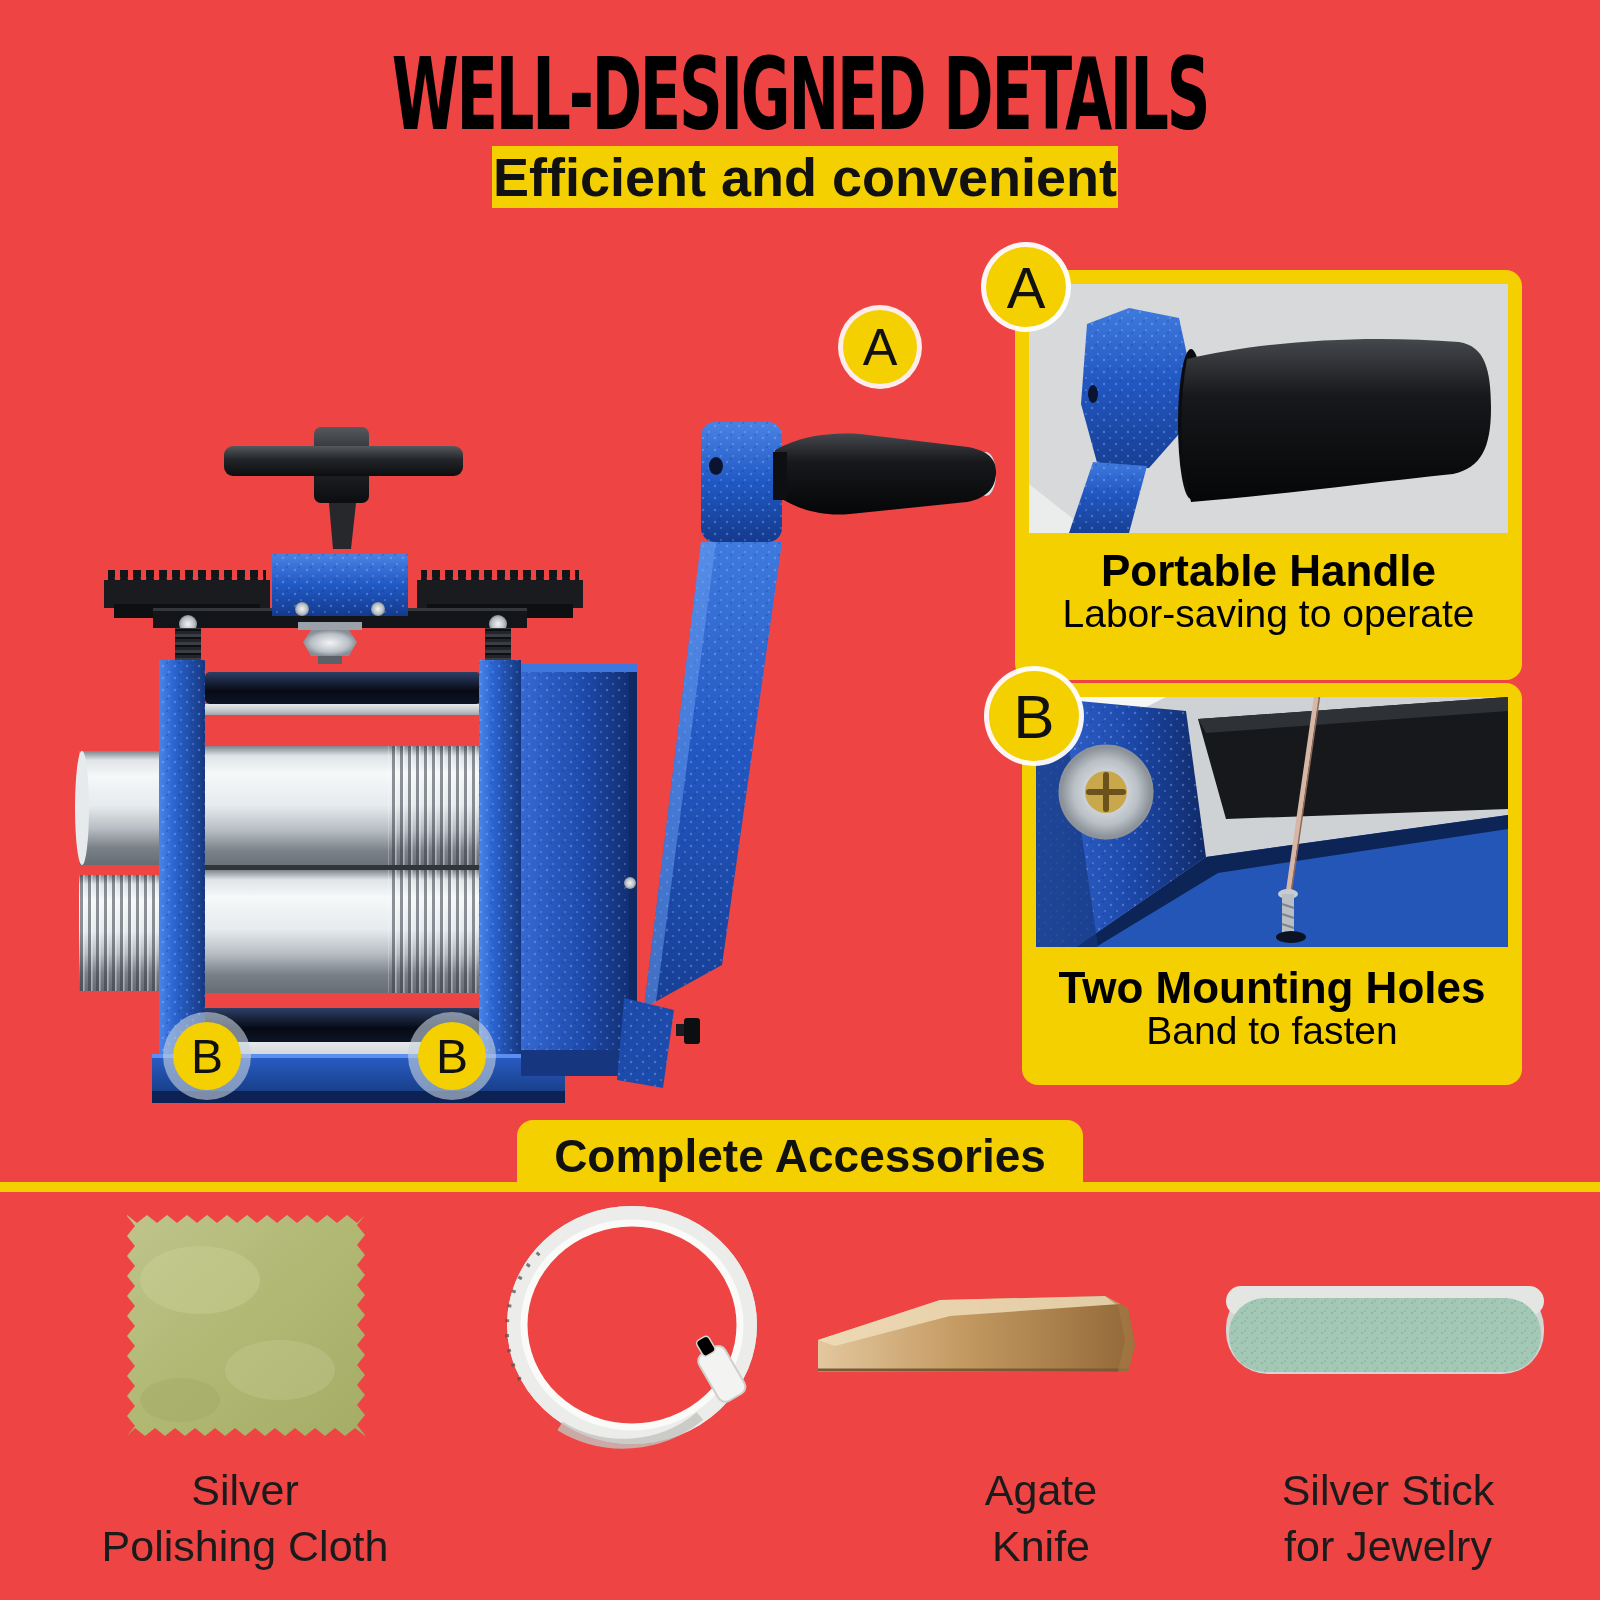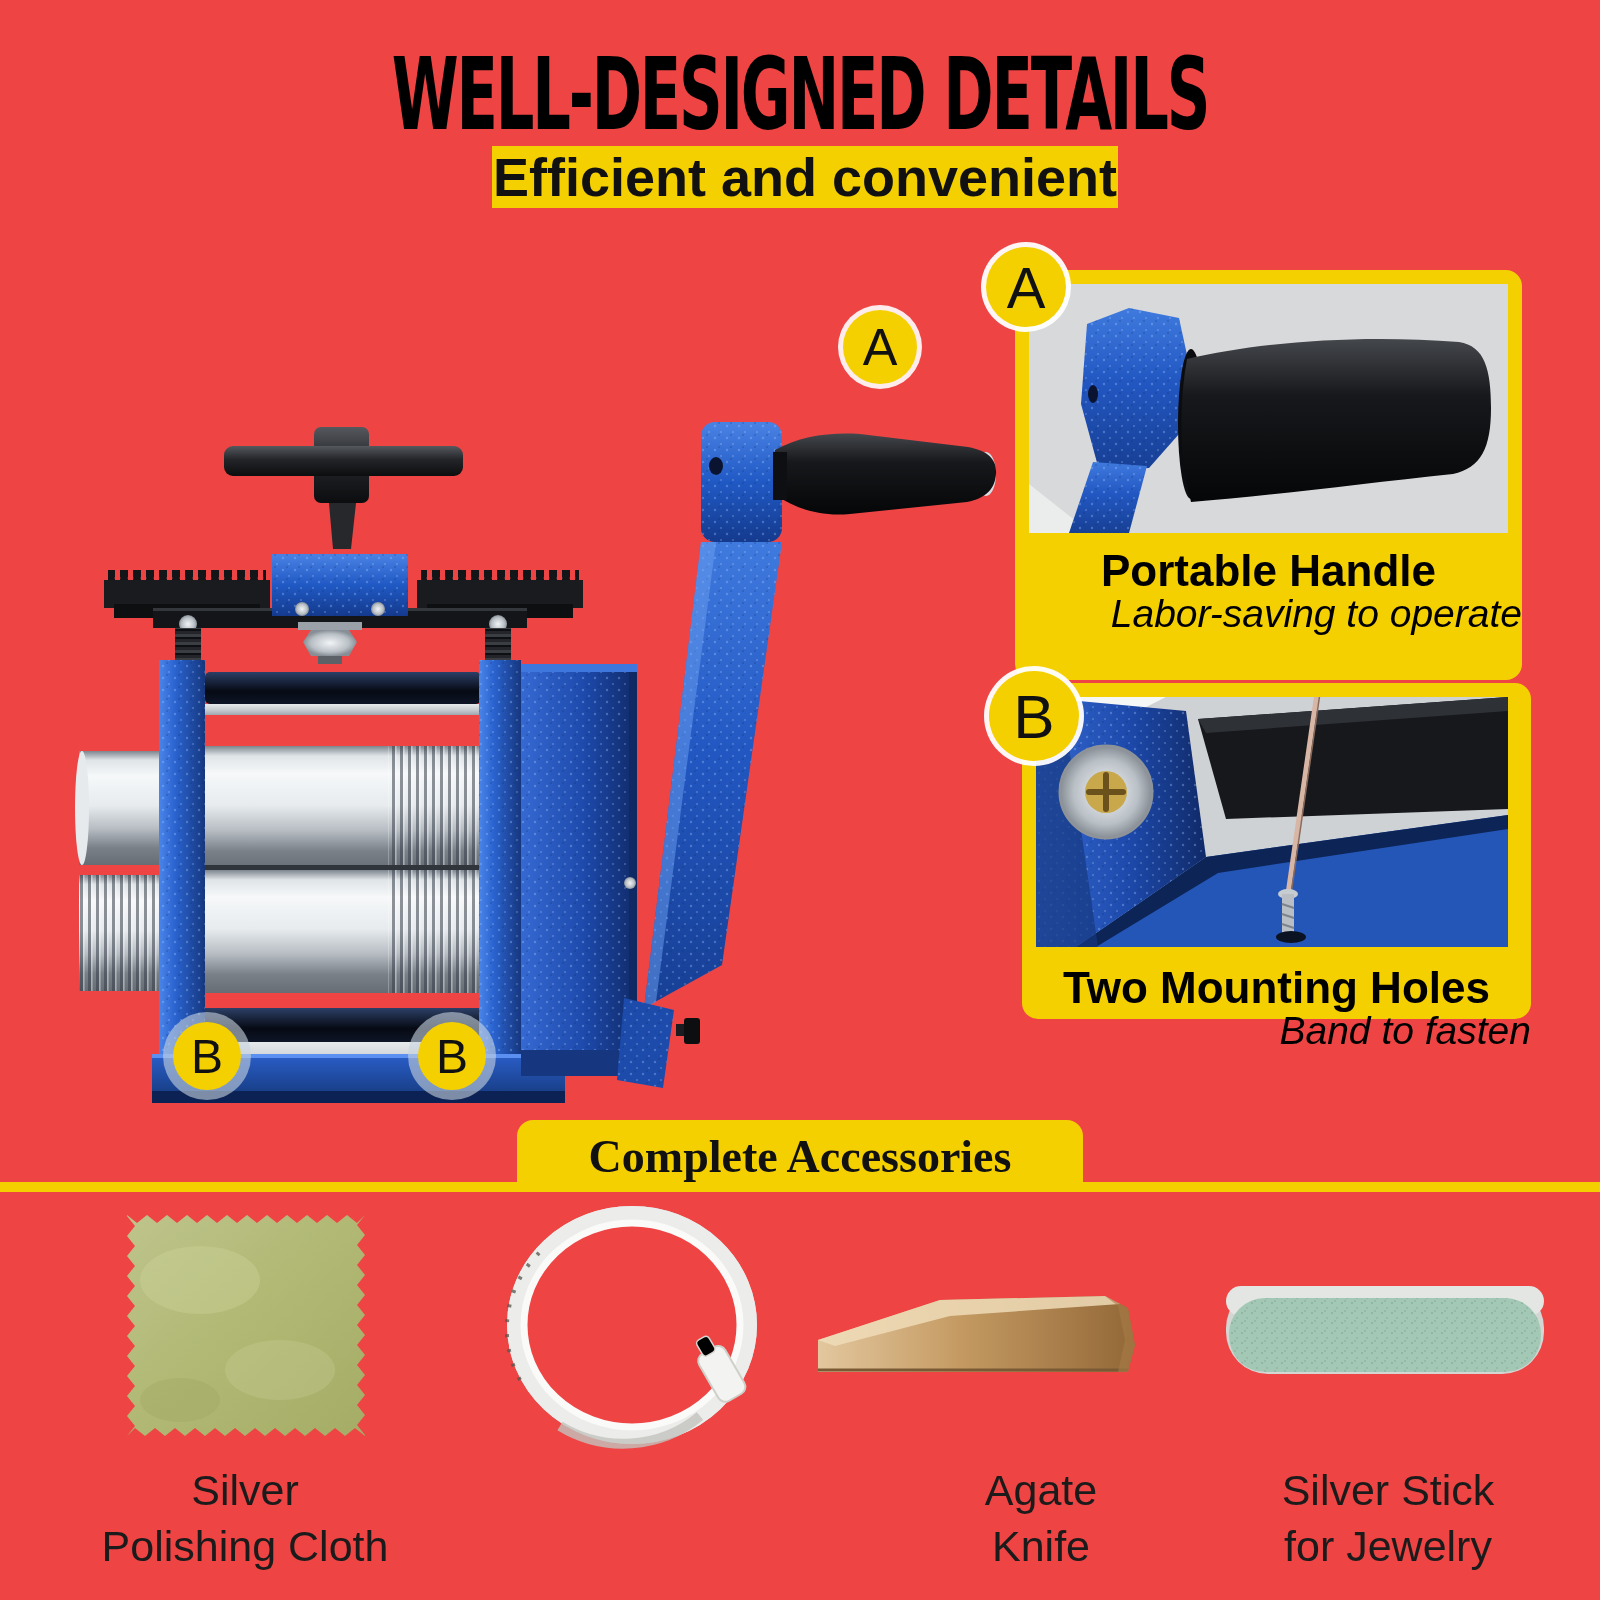--- a/index.html
+++ b/index.html
@@ -11,32 +11,32 @@
   #page-title{position:absolute;left:50%;top:36px;white-space:nowrap;
     font-family:"DejaVu Sans","Liberation Sans",sans-serif;font-weight:700;
     font-size:82px;letter-spacing:-3px;
     transform:translateX(-50%) scale(0.74,1.22);transform-origin:center top;}
 
   
   .banner{position:absolute;background:#F5D000;display:flex;align-items:center;justify-content:center;
           font-weight:700;color:#111;}
   #top-banner{left:492px;top:146px;width:626px;height:62px;font-size:54px;}
   #accessories-banner{left:517px;top:1120px;width:566px;height:72px;font-size:46px;
-          border-radius:16px 16px 0 0;font-family:Liberation Serif, serif;}
+          border-radius:16px 16px 0 0;}
   #divider{left:0;top:1182px;width:1600px;height:10px;background:#F5D000;}
 
   
   .card{position:absolute;background:#F5D000;border-radius:16px;}
   #card-a{left:1015px;top:270px;width:507px;height:410px;}
-  #card-b{left:1022px;top:683px;width:500px;height:336px;padding-left:9px;}
+  #card-b{left:1022px;top:683px;width:500px;height:402px;}
   .card .photo{position:absolute;left:14px;top:14px;overflow:hidden;}
   #card-a .photo{width:479px;height:249px;background:#d8d9da;}
   #card-b .photo{width:472px;height:250px;background:#cfd2d5;}
   .card .card-title{position:absolute;left:0;width:100%;text-align:center;font-weight:700;font-size:44px;}
-  .card .card-sub{position:absolute;left:0;width:100%;text-align:right;font-weight:400;font-size:39px;font-style:italic;}
+  .card .card-sub{position:absolute;left:0;width:100%;text-align:center;font-weight:400;font-size:39px;}
   #card-a .card-title{top:276px;} #card-a .card-sub{top:322px;}
   #card-b .card-title{top:280px;} #card-b .card-sub{top:326px;}
 
   
   .marker{position:absolute;background:#F5D000;border-radius:50%;display:flex;
           align-items:center;justify-content:center;font-weight:400;color:#111;}
   #marker-a-main {left:843px;top:310px;width:74px;height:74px;font-size:52px;
           box-shadow:0 0 0 5px rgba(255,255,255,0.9);}
   #marker-b-left ,#marker-b-right{width:68px;height:68px;font-size:48px;
           box-shadow:0 0 0 10px rgba(200,212,224,0.6);}

